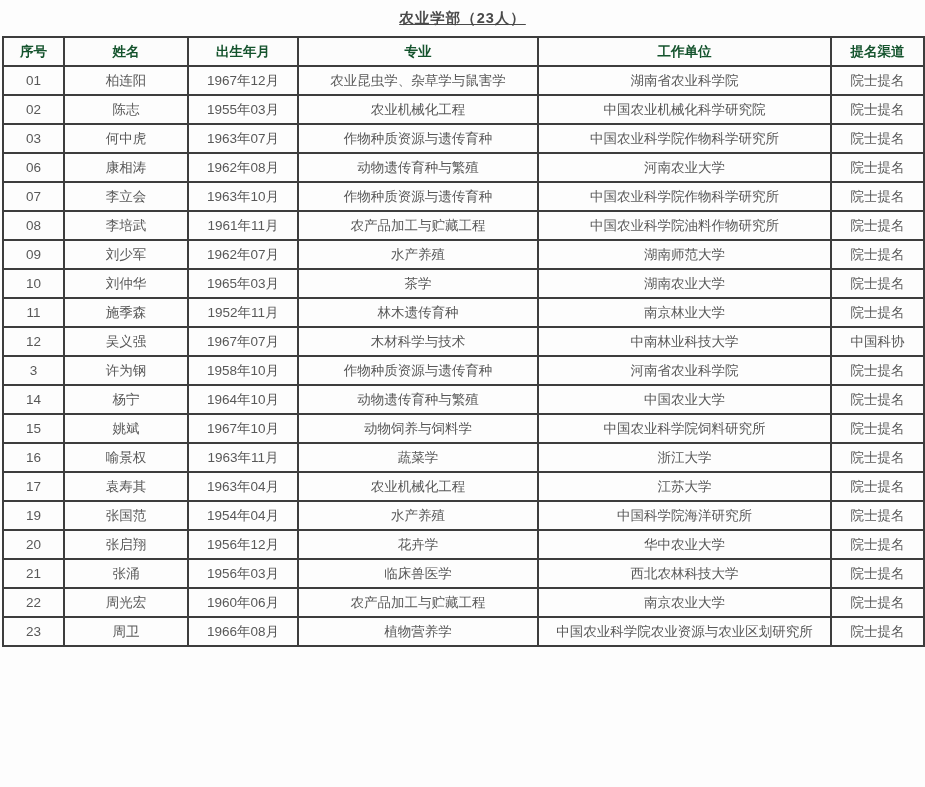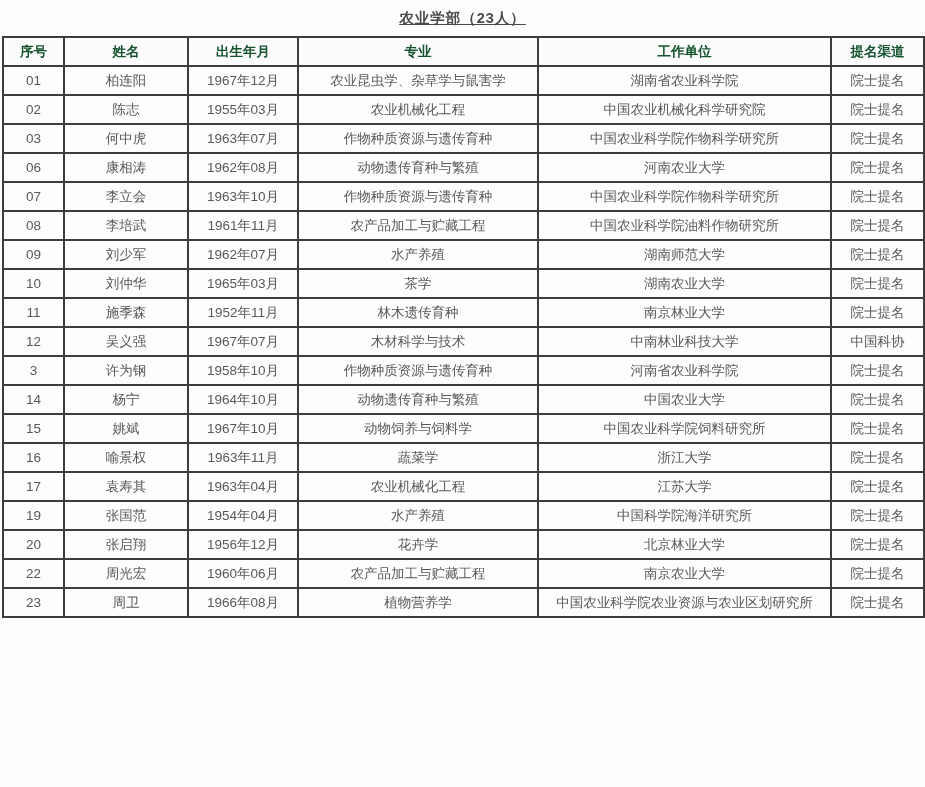--- a/index.html
+++ b/index.html
@@ -234,24 +234,32 @@
       <td>中国科学院海洋研究所</td>
       <td>院士提名</td>
     </tr>
 
 
     <tr>
       <td>20</td>
       <td>张启翔</td>
       <td>1956年12月</td>
       <td>花卉学</td>
-      <td>北京林业大学</td>
-      <td>院士提名</td>
-    </tr>
-
+      <td>华中农业大学</td>
+      <td>院士提名</td>
+    </tr>
+
+    <tr>
+      <td>21</td>
+      <td>张涌</td>
+      <td>1956年03月</td>
+      <td>临床兽医学</td>
+      <td>西北农林科技大学</td>
+      <td>院士提名</td>
+    </tr>
 
     <tr>
       <td>22</td>
       <td>周光宏</td>
       <td>1960年06月</td>
       <td>农产品加工与贮藏工程</td>
       <td>南京农业大学</td>
       <td>院士提名</td>
     </tr>
 

